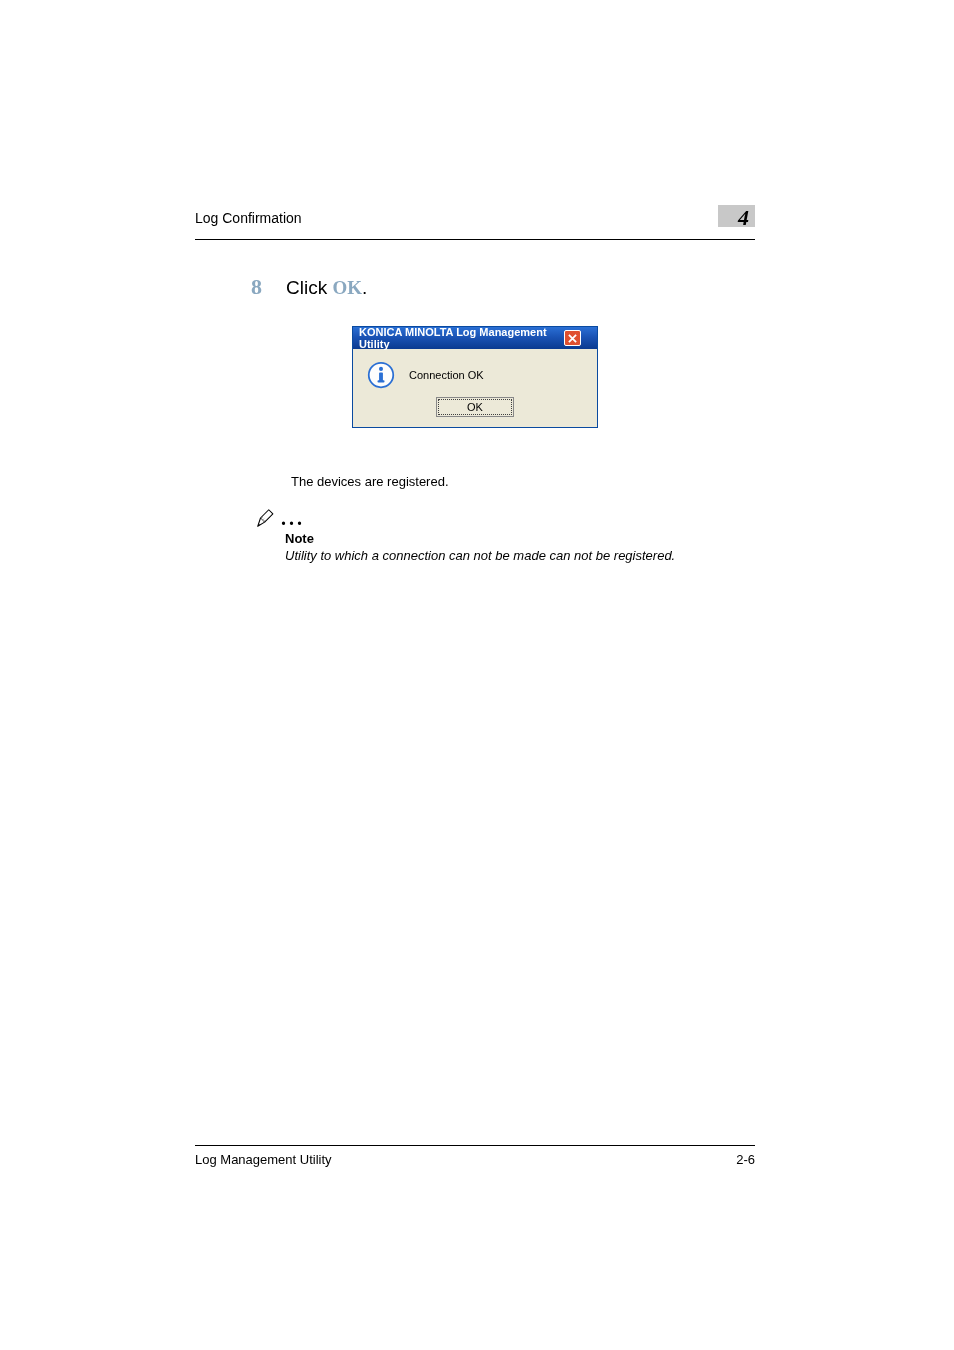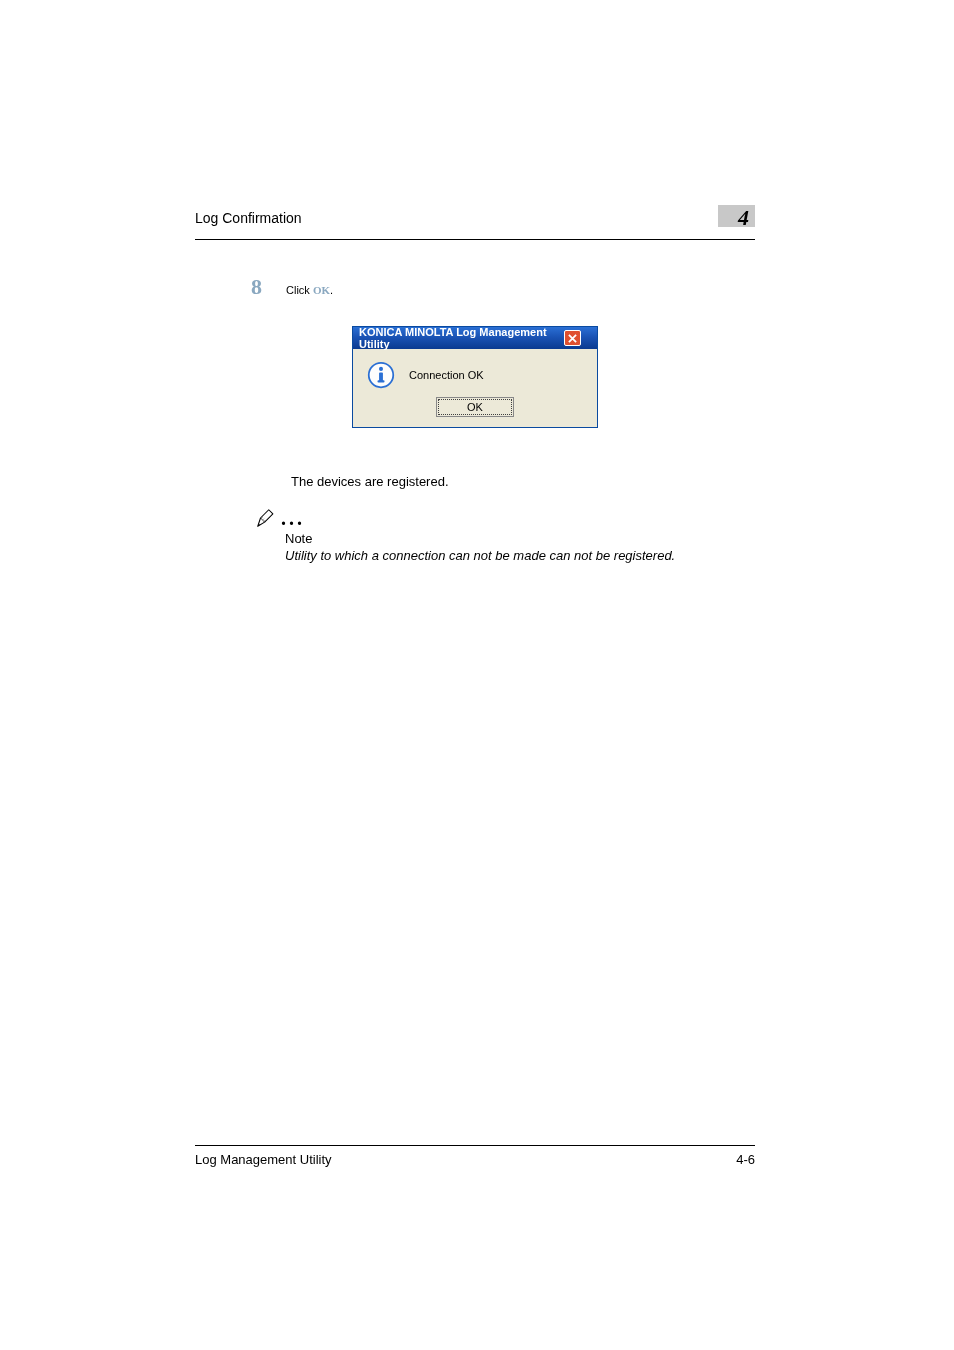--- a/index.html
+++ b/index.html
@@ -50,21 +50,21 @@
     margin-top: 34px;
     margin-left: 56px;
   }
   .step-number {
     font-family: Georgia, 'Times New Roman', serif;
     font-weight: bold;
     font-size: 22px;
     color: #8aa8c0;
   }
   .step-text {
-    font-size: 11px;
+    font-size: 19px;
   }
   .step-ok {
     font-family: Georgia, 'Times New Roman', serif;
     font-weight: bold;
     color: #8aa8c0;
   }
 
   
   .dialog-wrap {
     margin: 26px auto 0 auto;
@@ -153,21 +153,21 @@
   .dots {
     font-family: Georgia, 'Times New Roman', serif;
     font-weight: bold;
     font-size: 20px;
     letter-spacing: 3px;
     line-height: 0.5;
     position: relative;
     top: -6px;
   }
   .note-label {
-    font-weight: normal;
+    font-weight: bold;
     font-size: 13px;
     margin-left: 30px;
     margin-top: 2px;
   }
   .note-body {
     font-style: italic;
     font-size: 13px;
     margin-left: 30px;
     margin-top: 2px;
   }
@@ -239,14 +239,14 @@
       </svg>
       <span class="dots">...</span>
     </div>
     <div class="note-label">Note</div>
     <div class="note-body">Utility to which a connection can not be made can not be registered.</div>
   </div>
 </div>
 
 <div class="footer">
   <span>Log Management Utility</span>
-  <span>4-6</span>
+  <span>2-6</span>
 </div>
 
 </body></html>

